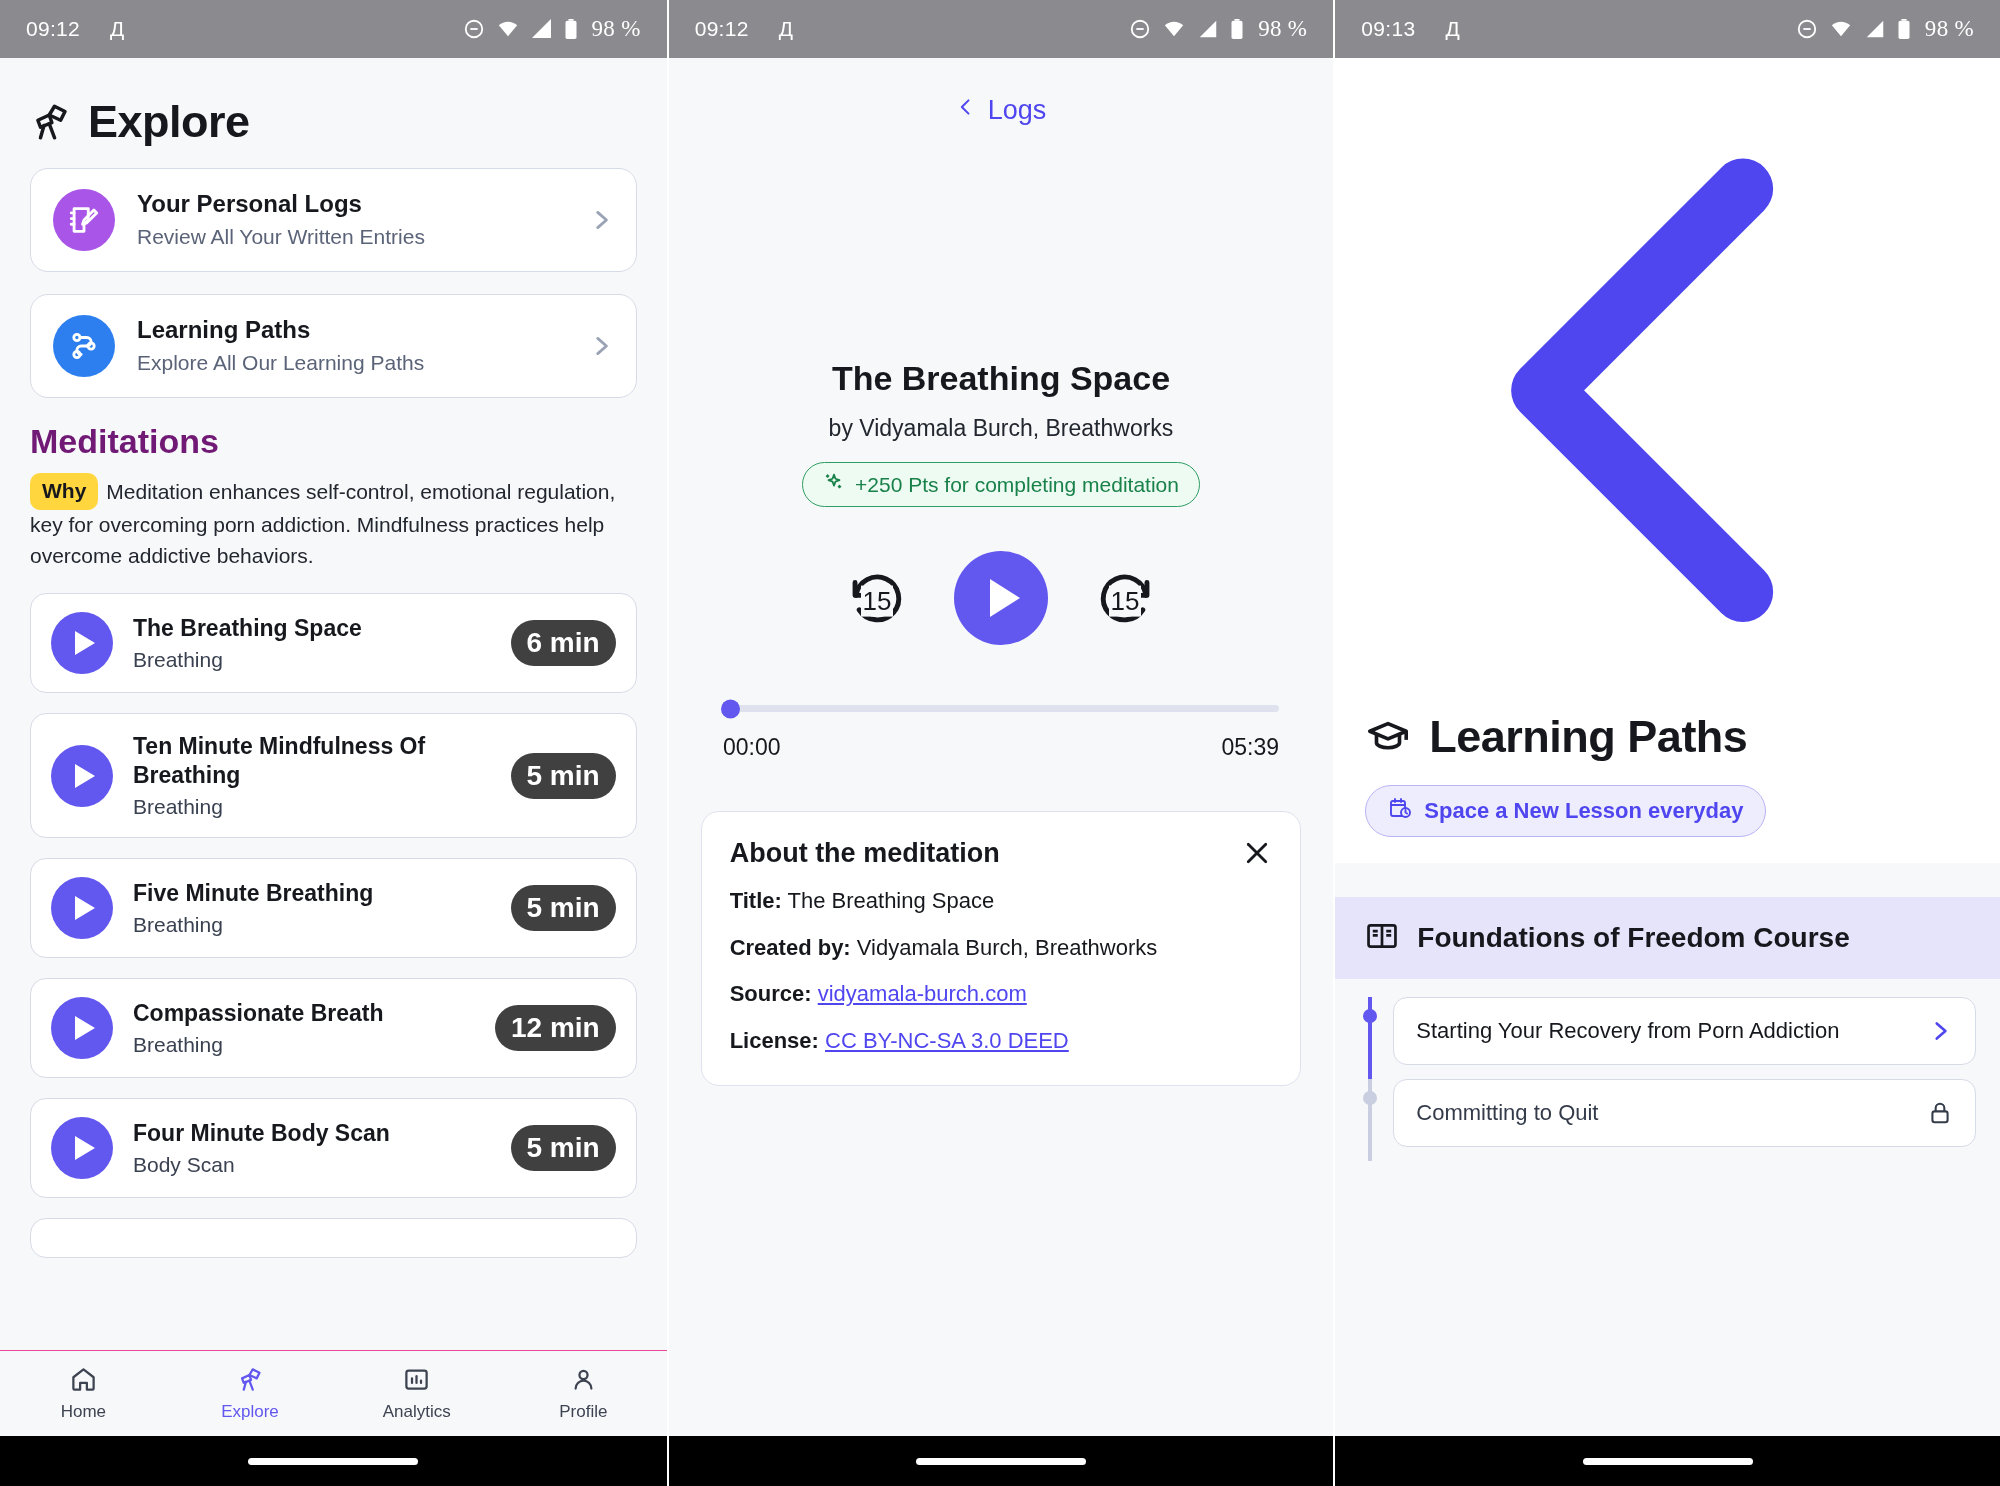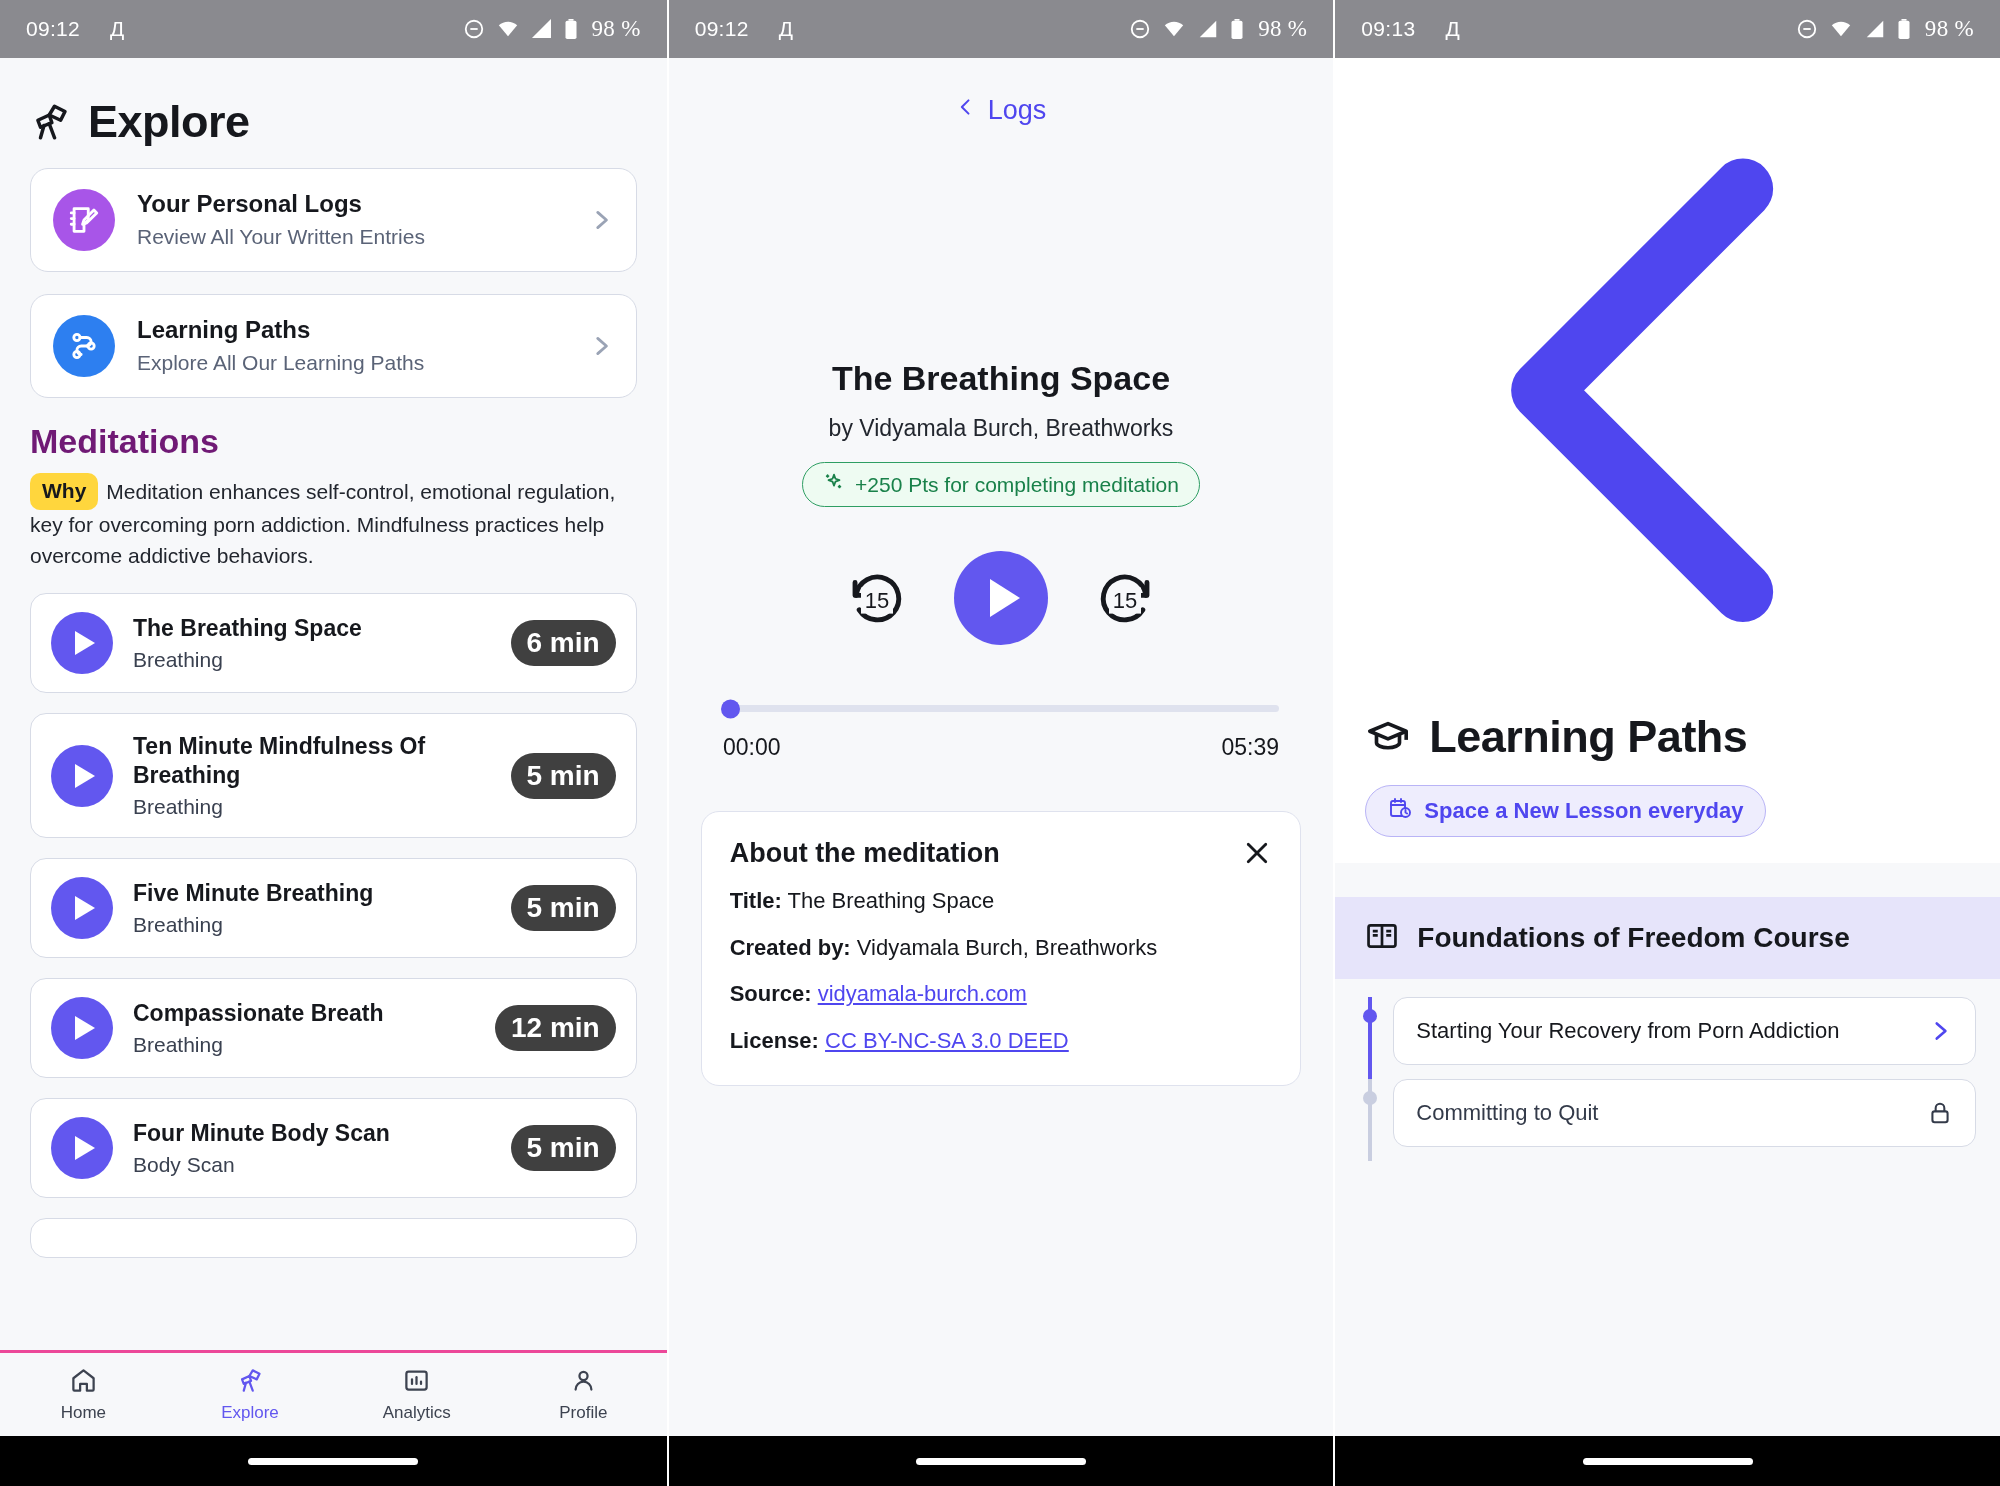--- a/index.html
+++ b/index.html
@@ -65,21 +65,21 @@
   .play-circle .tri { width: 0; height: 0; border-left: 20px solid #fff;
                       border-top: 12px solid transparent; border-bottom: 12px solid transparent;
                       margin-left: 6px; }
   .med-text { flex: 1 1 auto; min-width: 0; }
   .med-title { font-size: 23px; font-weight: 700; color: #16181d; line-height: 1.25; }
   .med-cat { font-size: 21px; color: #3a4150; margin-top: 5px; }
   .dur-badge { flex: 0 0 auto; background: #404040; color: #fff; font-size: 28px; font-weight: 700;
                border-radius: 999px; padding: 7px 16px; white-space: nowrap; margin-left: 44px; }
 
   
-  .tabbar { flex: 0 0 86px; height: 86px; background: #f7f8fa; border-top: 3px solid #ec4899;
+  .tabbar { flex: 0 0 86px; height: 86px; background: #f7f8fa; border-top: 1px solid #ec4899;
             display: flex; align-items: center; }
   .tab { flex: 1 1 0; display: flex; flex-direction: column; align-items: center; gap: 4px;
          color: #3d4350; font-size: 17px; }
   .tab.active { color: #6257ef; }
   .tab svg { width: 27px; height: 27px; }
   .homebar { flex: 0 0 50px; background: #000; display: flex; align-items: center; justify-content: center; }
   .homebar .pill { width: 170px; height: 7px; background: #fff; border-radius: 4px; }
 
   
   .p2 { background: #f7f8fa; }
@@ -90,21 +90,21 @@
   .track-title { font-size: 34px; font-weight: 700; color: #16181d; }
   .track-author { font-size: 23px; color: #22262e; margin-top: 17px; }
   .pts-badge { margin-top: 20px; border: 1.5px solid #2e9e63; background: #eefbf2;
                color: #19814a; border-radius: 999px; padding: 8px 20px; font-size: 21px;
                display: flex; align-items: center; gap: 10px; }
   .pts-badge svg { width: 22px; height: 22px; }
   .controls { display: flex; align-items: center; gap: 46px; margin-top: 44px; }
   .skip { width: 62px; height: 62px; position: relative; color: #16181d; }
   .skip svg { width: 62px; height: 62px; }
   .skip .num { position: absolute; left: 0; right: 0; top: 50%; transform: translateY(-40%);
-               text-align: center; font-size: 22px; font-weight: 400; background: #f7f8fa;
+               text-align: center; font-size: 26px; font-weight: 400; background: #f7f8fa;
                width: 32px; margin: 0 auto; }
   .big-play { width: 94px; height: 94px; border-radius: 50%; background: #6257ef;
               display: flex; align-items: center; justify-content: center; }
   .big-play .tri { width: 0; height: 0; border-left: 30px solid #fff;
                    border-top: 19px solid transparent; border-bottom: 19px solid transparent;
                    margin-left: 9px; }
   .seek-wrap { width: 556px; margin: 60px auto 0 auto; }
   .seek-track { height: 7px; background: #dfe2ee; border-radius: 4px; position: relative; }
   .seek-thumb { width: 19px; height: 19px; border-radius: 50%; background: #6257ef;
                 position: absolute; left: 0; top: 50%; transform: translate(-2px,-50%); }

